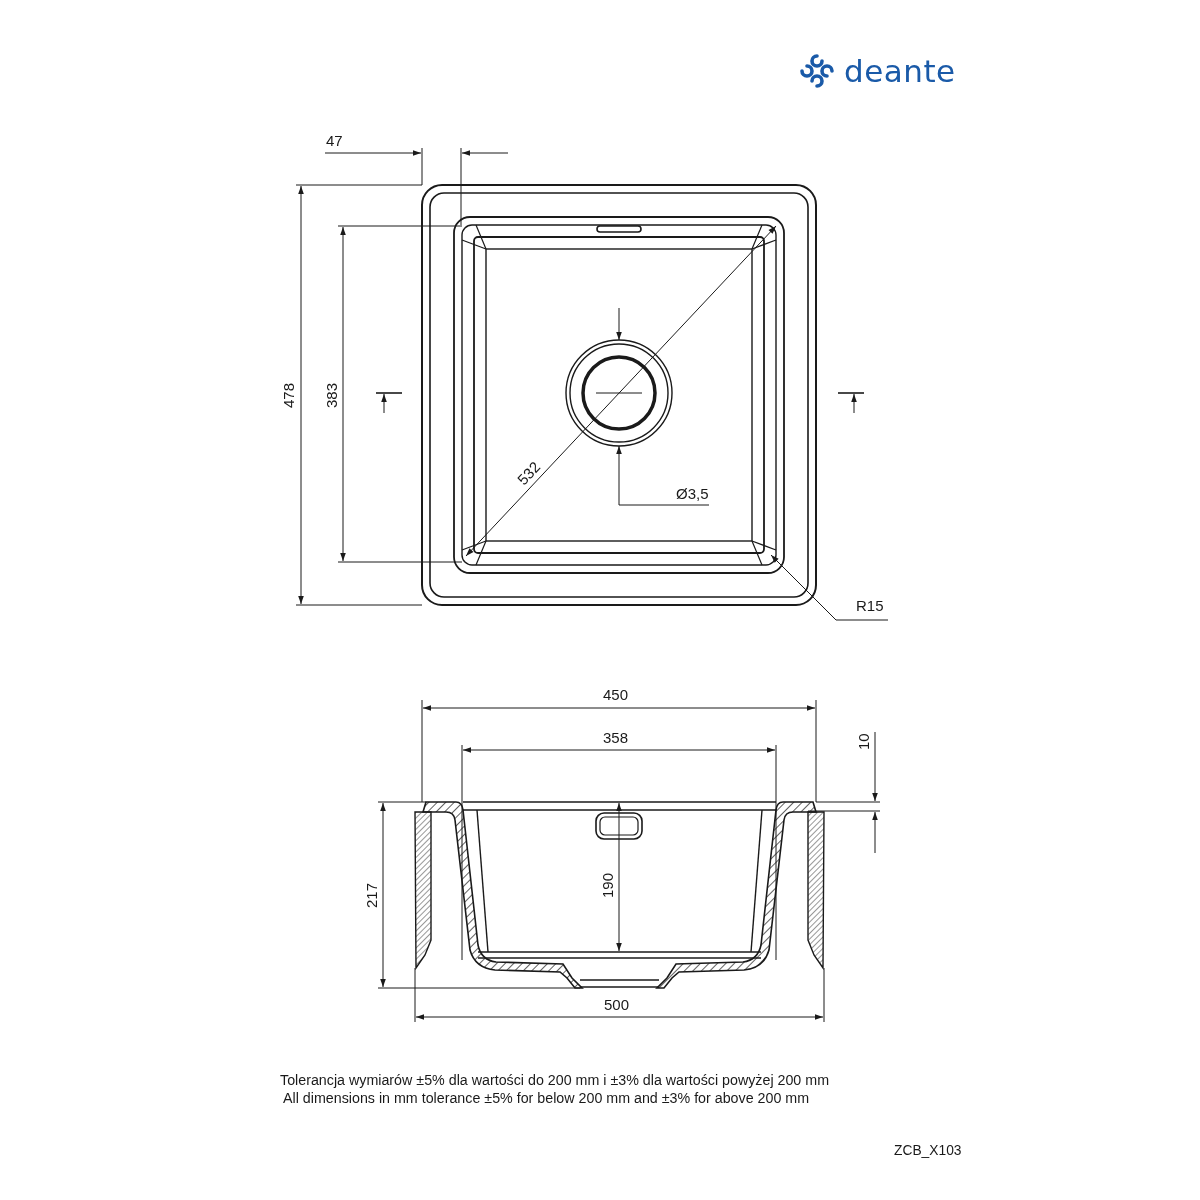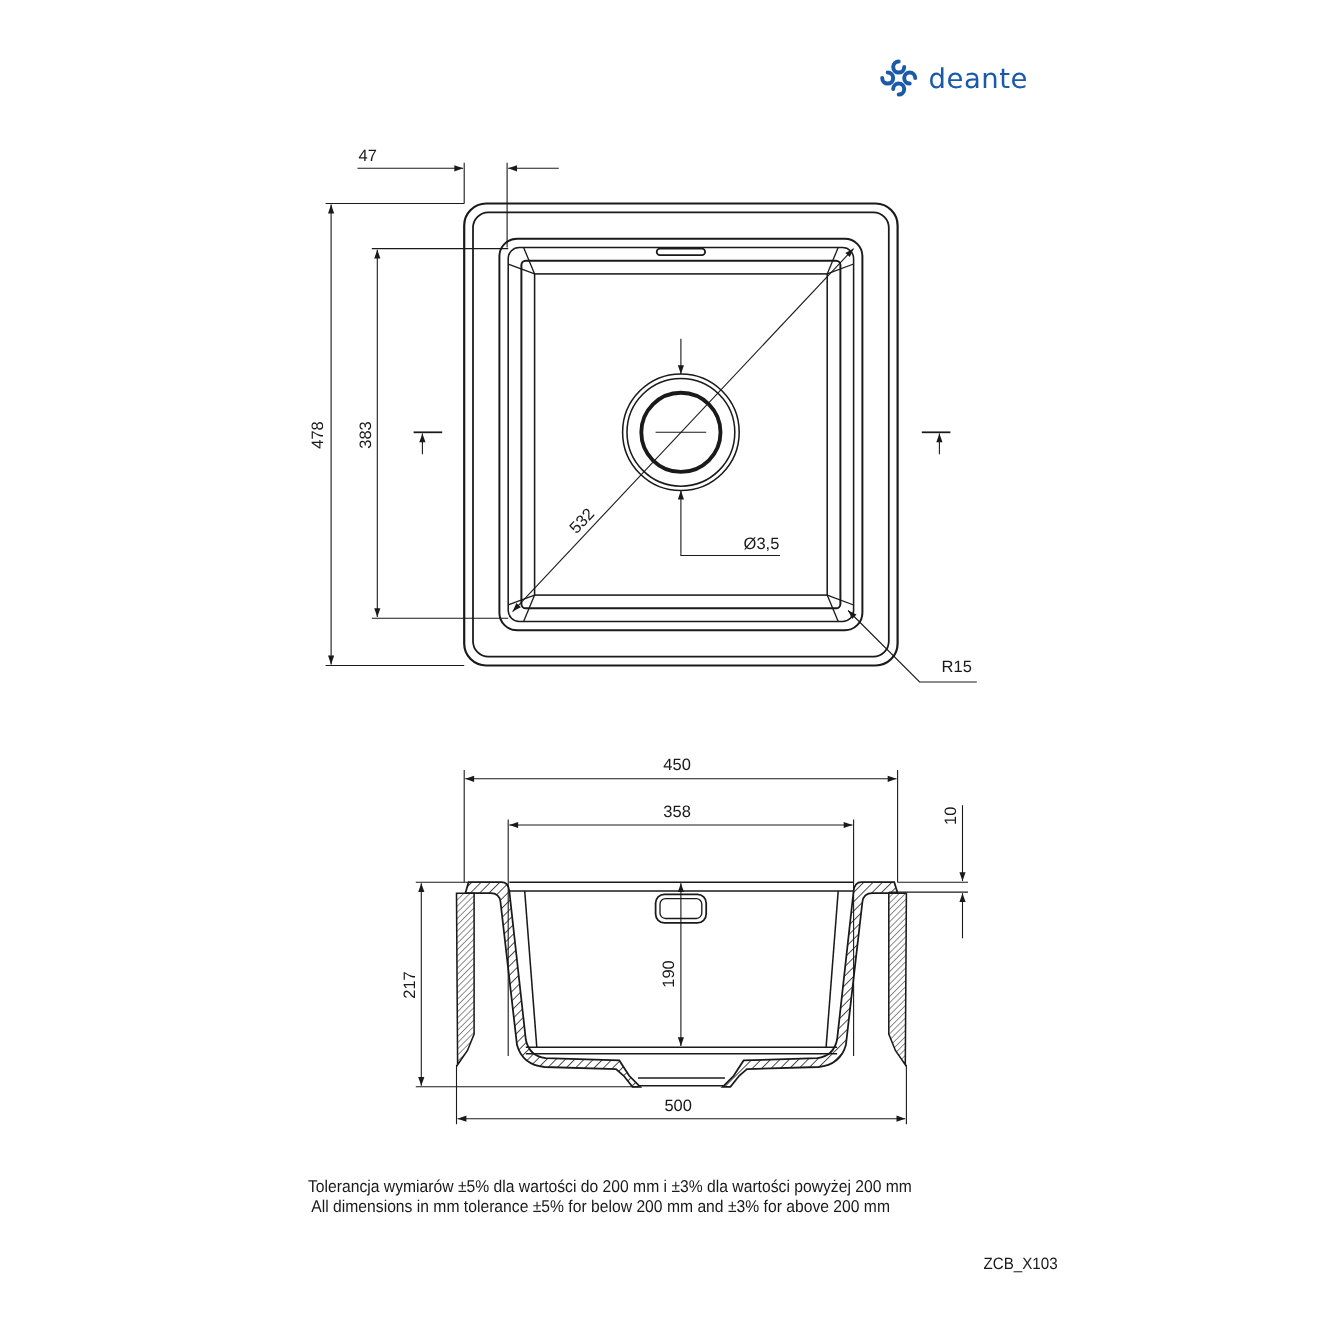--- a/index.html
+++ b/index.html
@@ -1,19 +1,19 @@
 <!DOCTYPE html>
 <html><head>
 <meta charset="utf-8">
 <style>
   html, body { margin: 0; padding: 0; background: #ffffff; }
   body { width: 1200px; height: 1200px; position: relative; overflow: hidden;
          font-family: "Liberation Sans", sans-serif; color: #1a1a1a; }
   .logo { position: absolute; left: 798px; top: 52px; display: flex; align-items: center; gap: 8px; }
-  .logo-text { font-family: "DejaVu Sans", sans-serif; font-size: 25px; color: #1a5aa8; letter-spacing: 0.5px; font-weight: normal; }
+  .logo-text { font-family: "DejaVu Sans", sans-serif; font-size: 31px; color: #1a5aa8; letter-spacing: 0.5px; font-weight: normal; }
   svg.drawing { position: absolute; left: 0; top: 0; }
   .dim { font-family: "Liberation Sans", sans-serif; font-size: 15px; fill: #1a1a1a; }
   .note { position: absolute; left: 280px; font-size: 15.5px; line-height: 18px; color: #1a1a1a; font-family: "Liberation Sans", sans-serif; transform: scaleX(0.92); transform-origin: left top; white-space: nowrap; }
   .code { position: absolute; left: 894px; top: 1141px; font-size: 15px; color: #1a1a1a; transform: scaleX(0.92); transform-origin: left top; }
 </style>
 </head>
 <body>
 
 <div class="logo">
   <svg width="38" height="38" viewBox="0 0 38 38">

